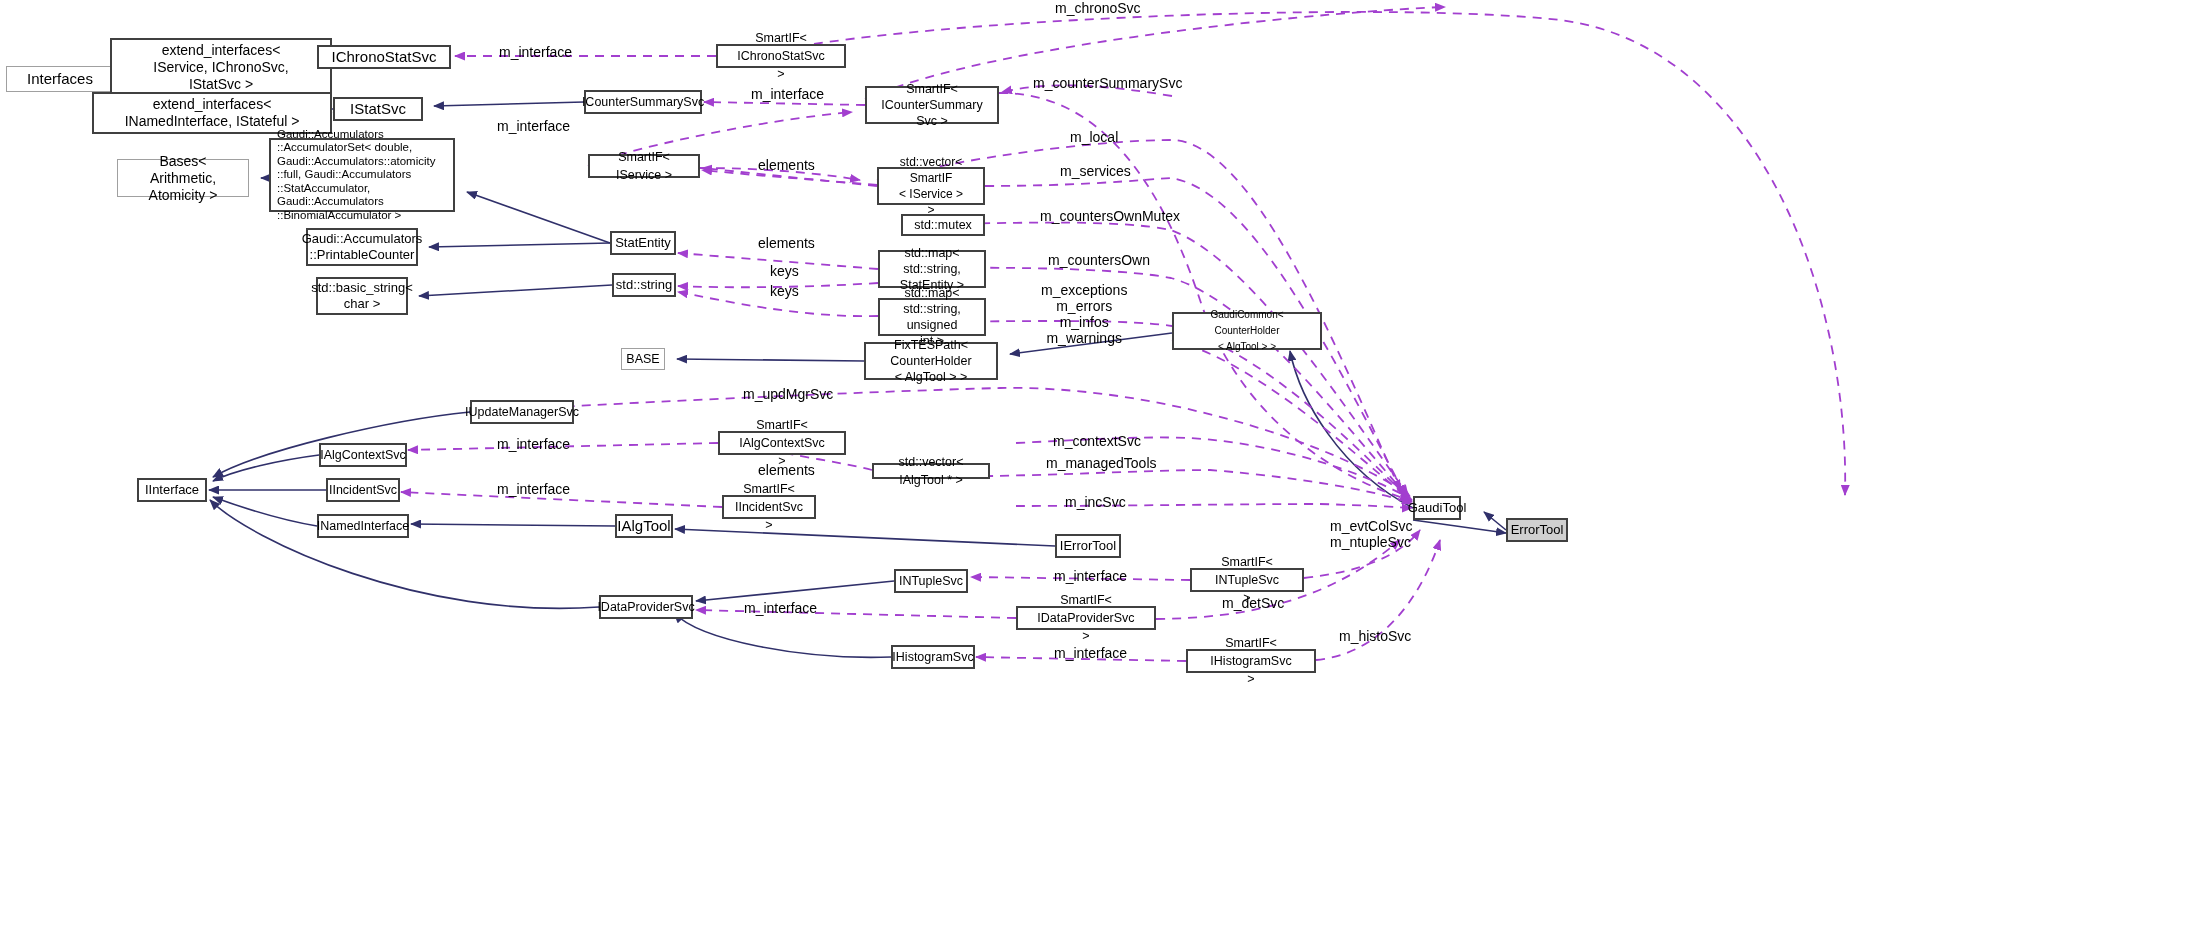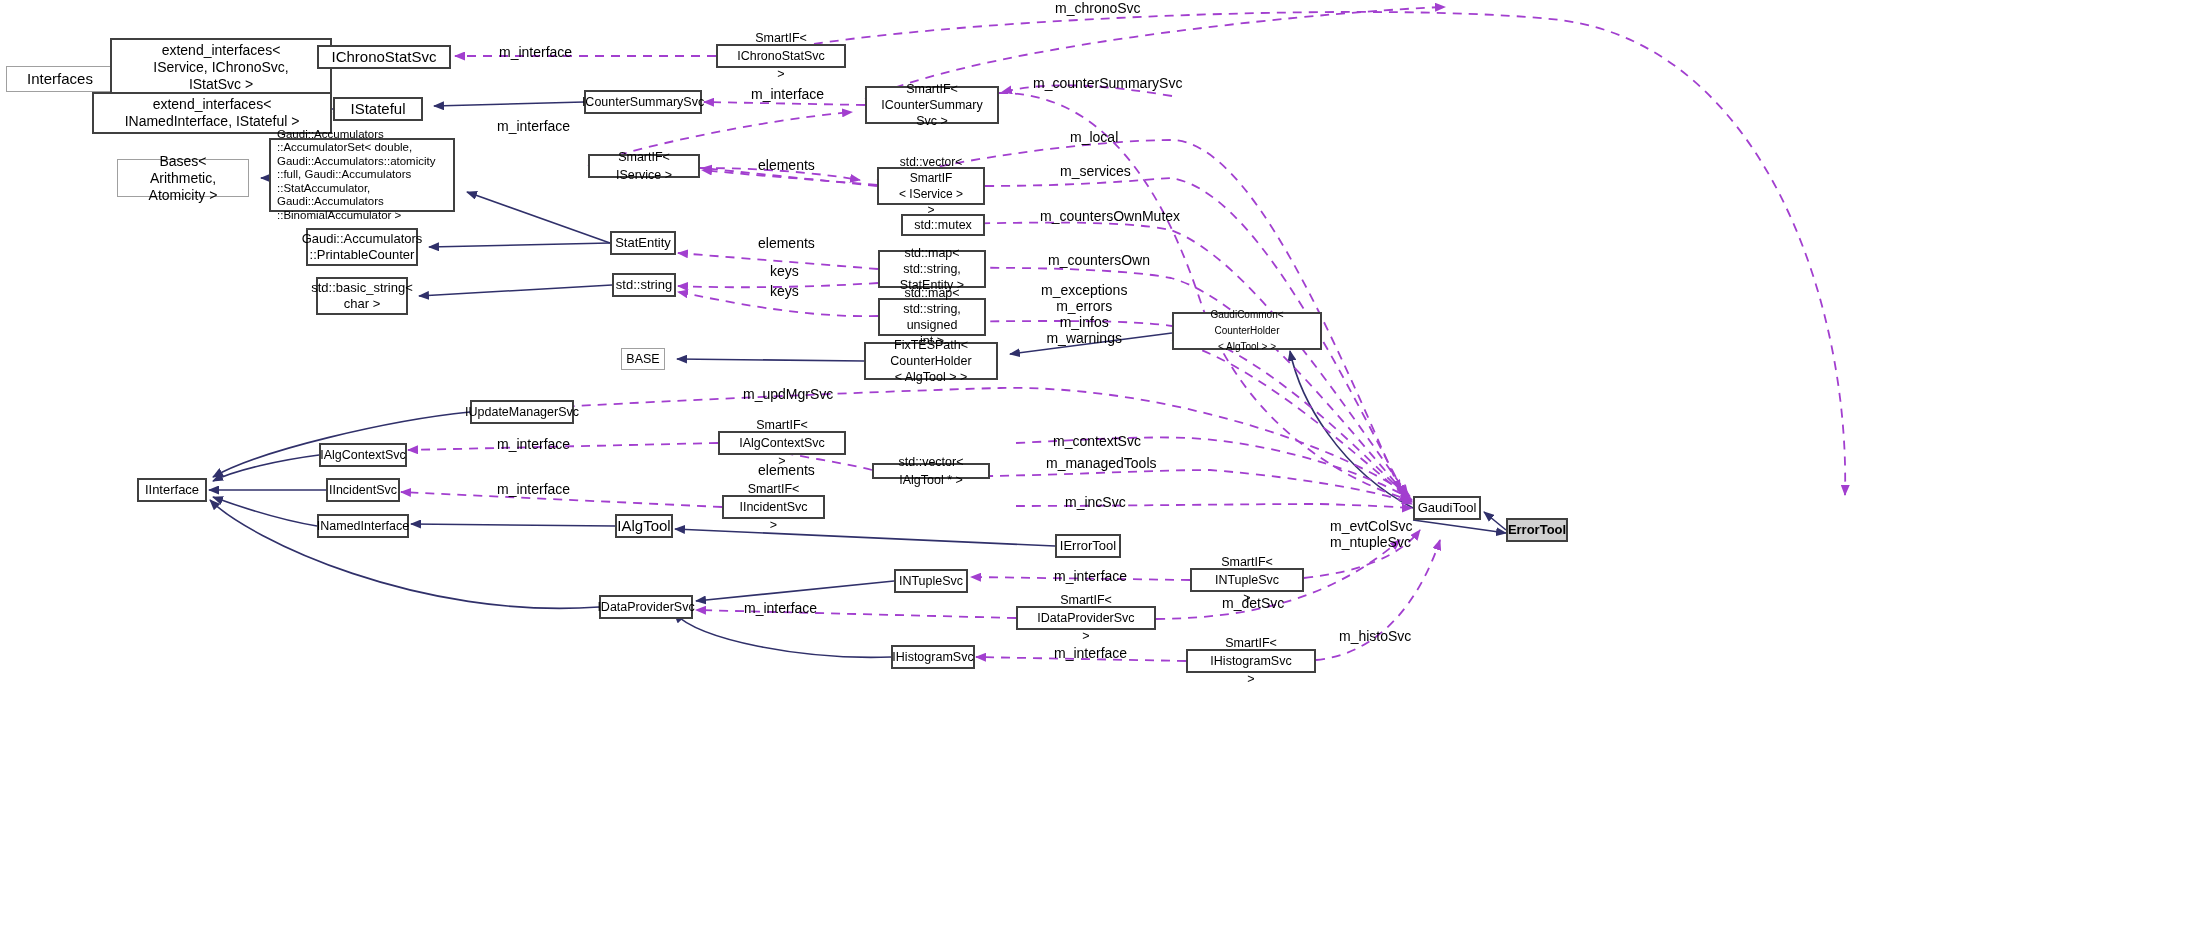--- a/index.html
+++ b/index.html
@@ -20,21 +20,21 @@
     border:1px solid #000000;
     color:#000000;
     font-size:15px;
     line-height:18px;
     white-space:pre-line;
     padding:2px 19px;
     z-index:3;
   }
   .node.thick{border:2px solid #404040;}
   .node.faint{border:1px solid #a0a0a0;}
-  .node.focus{background:#d0d0d0;border:2px solid #404040;font-weight:bold;}
+  .node.focus{background:#d0d0d0;border:2px solid #404040;}
   .elabel{
     position:absolute;
     font-size:14px;
     line-height:16px;
     color:#000000;
     white-space:pre-line;
     text-align:right;
     z-index:4;
     background:transparent;
   }
@@ -117,21 +117,21 @@
   </svg>
 
   <div class="nodes">
     <div class="node faint" style="left:6px;top:66px;width:108px;height:26px">Interfaces</div>
     <div class="node thick" style="left:110px;top:38px;width:222px;height:58px;font-size:14px;line-height:17px">extend_interfaces&lt;
 IService, IChronoSvc,
 IStatSvc &gt;</div>
     <div class="node thick" style="left:92px;top:92px;width:240px;height:42px;font-size:14px;line-height:17px">extend_interfaces&lt;
 INamedInterface, IStateful &gt;</div>
     <div class="node thick" style="left:317px;top:45px;width:134px;height:24px">IChronoStatSvc</div>
-    <div class="node thick" style="left:333px;top:97px;width:90px;height:24px">IStateful</div>
+    <div class="node thick" style="left:333px;top:97px;width:90px;height:24px">IStatSvc</div>
     <div class="node faint" style="left:117px;top:159px;width:132px;height:38px;font-size:14px;line-height:17px">Bases&lt; Arithmetic,
 Atomicity &gt;</div>
     <div class="node thick" style="left:269px;top:138px;width:186px;height:74px;font-size:11.5px;line-height:13.4px;text-align:left;justify-content:flex-start;padding-left:6px">Gaudi::Accumulators
 ::AccumulatorSet&lt; double,
  Gaudi::Accumulators::atomicity
 ::full, Gaudi::Accumulators
 ::StatAccumulator, Gaudi::Accumulators
 ::BinomialAccumulator &gt;</div>
     <div class="node thick" style="left:306px;top:228px;width:112px;height:38px;font-size:13px;line-height:16px">Gaudi::Accumulators
 ::PrintableCounter</div>
@@ -157,29 +157,29 @@
     <div class="node thick" style="left:864px;top:342px;width:134px;height:38px;font-size:12.5px;line-height:16px">FixTESPath&lt; CounterHolder
 &lt; AlgTool &gt; &gt;</div>
     <div class="node thick" style="left:137px;top:478px;width:70px;height:24px;font-size:13px">IInterface</div>
     <div class="node thick" style="left:470px;top:400px;width:104px;height:24px;font-size:12.5px">IUpdateManagerSvc</div>
     <div class="node thick" style="left:319px;top:443px;width:88px;height:24px;font-size:12.5px">IAlgContextSvc</div>
     <div class="node thick" style="left:326px;top:478px;width:74px;height:24px;font-size:12.5px">IIncidentSvc</div>
     <div class="node thick" style="left:317px;top:514px;width:92px;height:24px;font-size:12.5px">INamedInterface</div>
     <div class="node thick" style="left:615px;top:514px;width:58px;height:24px;font-size:15px">IAlgTool</div>
     <div class="node thick" style="left:718px;top:431px;width:128px;height:24px;font-size:12.5px">SmartIF&lt; IAlgContextSvc &gt;</div>
     <div class="node thick" style="left:872px;top:463px;width:118px;height:16px;font-size:12.5px">std::vector&lt; IAlgTool * &gt;</div>
-    <div class="node thick" style="left:722px;top:495px;width:103px;height:24px;font-size:12.5px">SmartIF&lt; IIncidentSvc &gt;</div>
+    <div class="node thick" style="left:722px;top:495px;width:94px;height:24px;font-size:12.5px">SmartIF&lt; IIncidentSvc &gt;</div>
     <div class="node thick" style="left:1055px;top:534px;width:66px;height:24px;font-size:13px">IErrorTool</div>
     <div class="node thick" style="left:599px;top:595px;width:94px;height:24px;font-size:12.5px">IDataProviderSvc</div>
     <div class="node thick" style="left:894px;top:569px;width:74px;height:24px;font-size:12.5px">INTupleSvc</div>
     <div class="node thick" style="left:891px;top:645px;width:84px;height:24px;font-size:12.5px">IHistogramSvc</div>
     <div class="node thick" style="left:1190px;top:568px;width:114px;height:24px;font-size:12.5px">SmartIF&lt; INTupleSvc &gt;</div>
     <div class="node thick" style="left:1016px;top:606px;width:140px;height:24px;font-size:12.5px">SmartIF&lt; IDataProviderSvc &gt;</div>
     <div class="node thick" style="left:1186px;top:649px;width:130px;height:24px;font-size:12.5px">SmartIF&lt; IHistogramSvc &gt;</div>
-    <div class="node thick" style="left:1413px;top:496px;width:68px;height:24px;font-size:13px">GaudiTool</div>
+    <div class="node thick" style="left:1413px;top:496px;width:48px;height:24px;font-size:13px">GaudiTool</div>
     <div class="node focus" style="left:1506px;top:518px;width:62px;height:24px;font-size:13px">ErrorTool</div>
   </div>
 
   <div class="labels">
     <div class="elabel" style="left:1055px;top:0px">m_chronoSvc</div>
     <div class="elabel" style="left:499px;top:44px">m_interface</div>
     <div class="elabel" style="left:1033px;top:75px">m_counterSummarySvc</div>
     <div class="elabel" style="left:751px;top:86px">m_interface</div>
     <div class="elabel" style="left:497px;top:118px">m_interface</div>
     <div class="elabel" style="left:1070px;top:129px">m_local</div>

